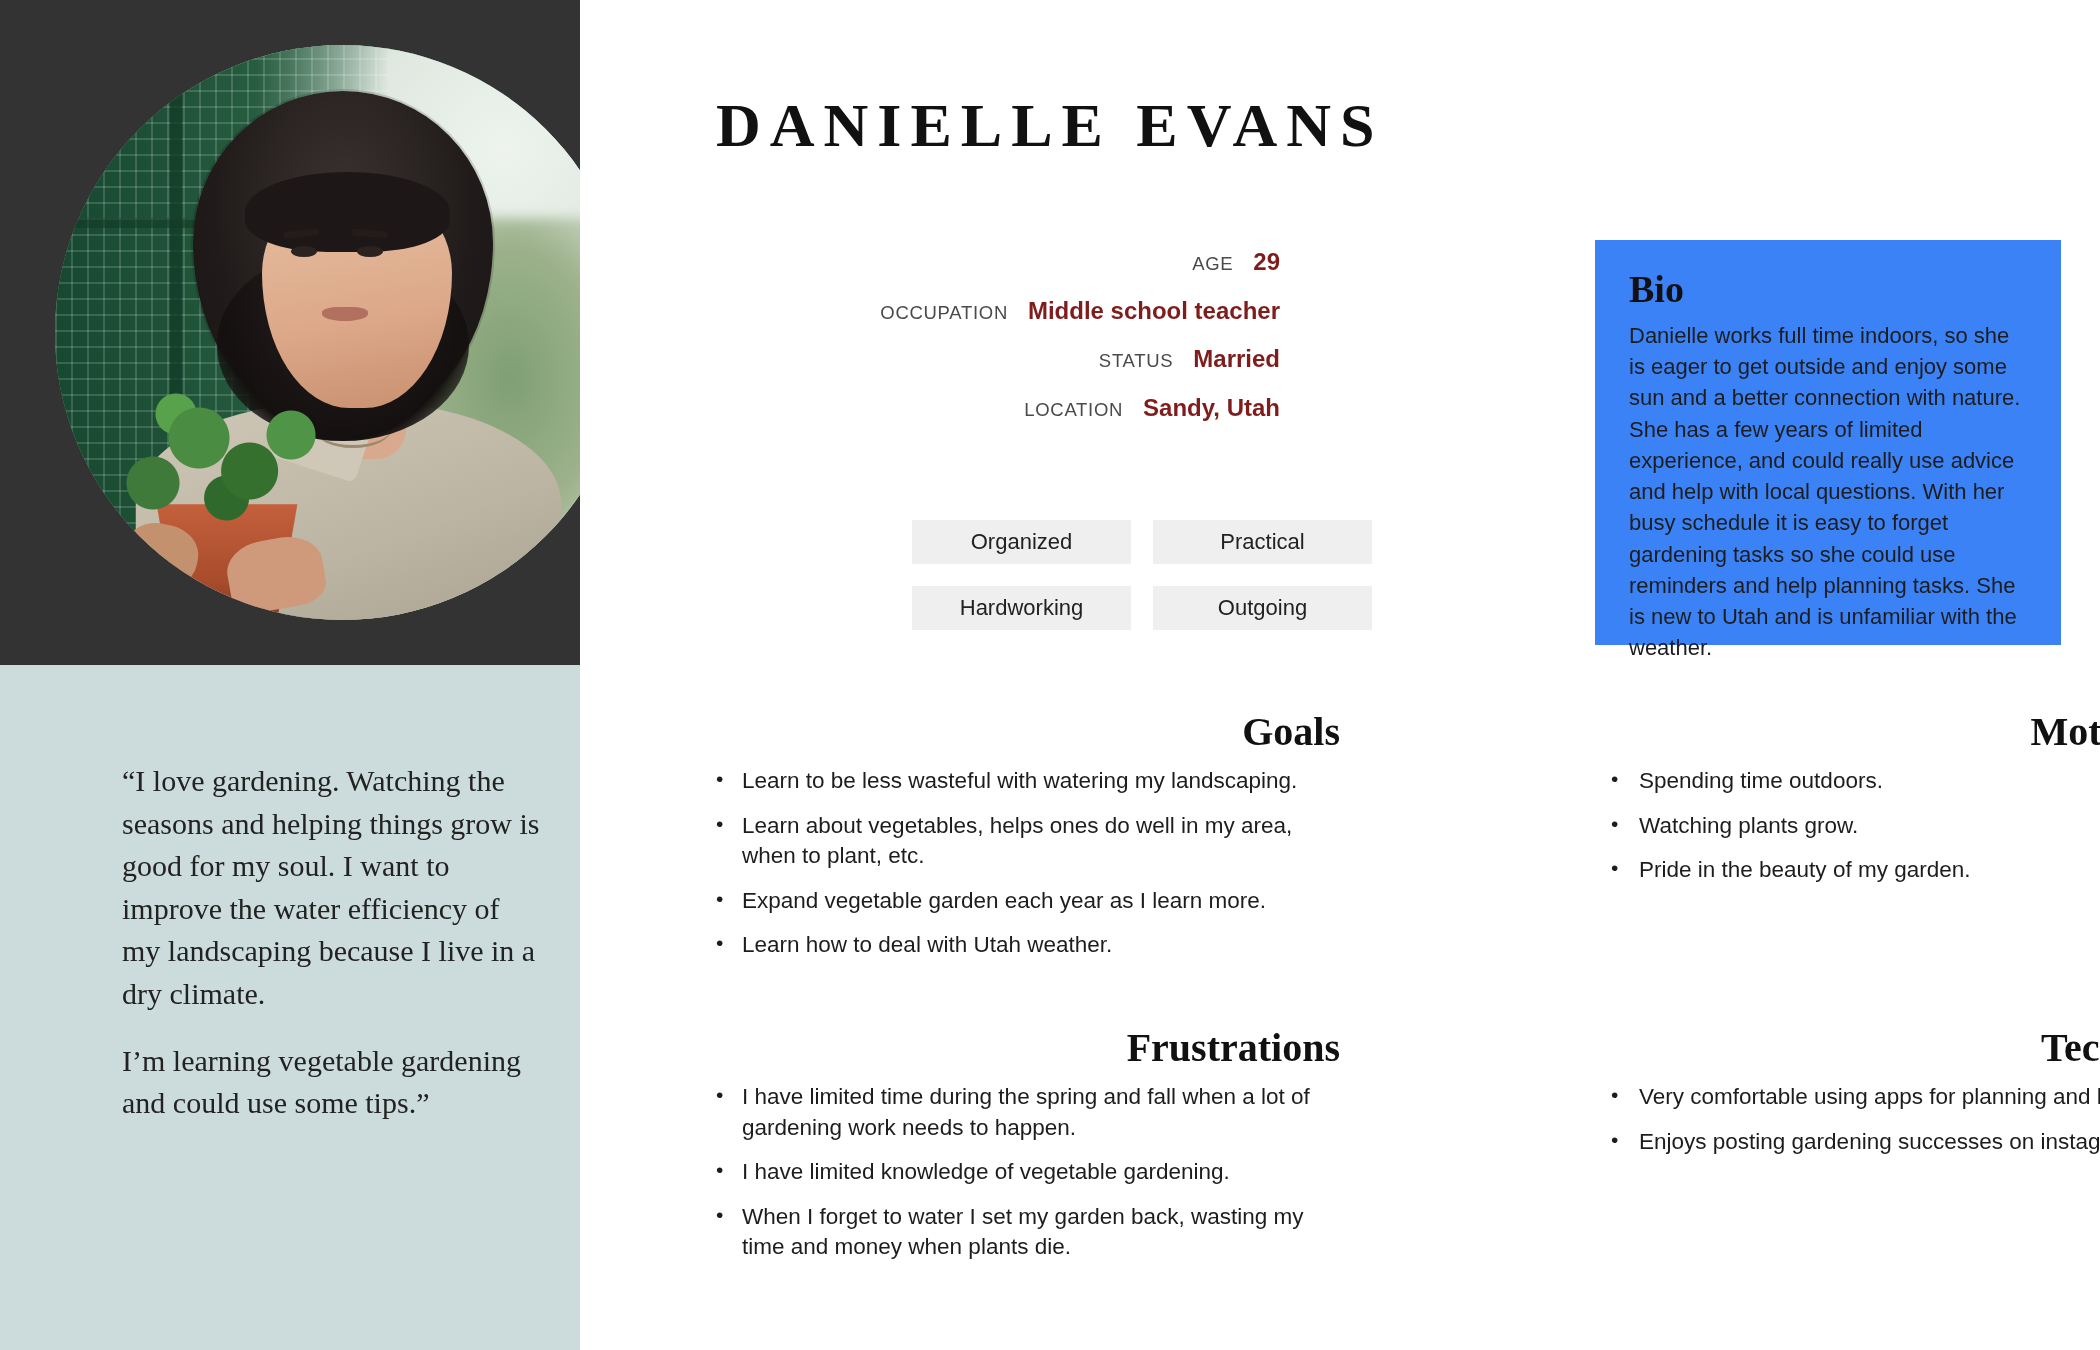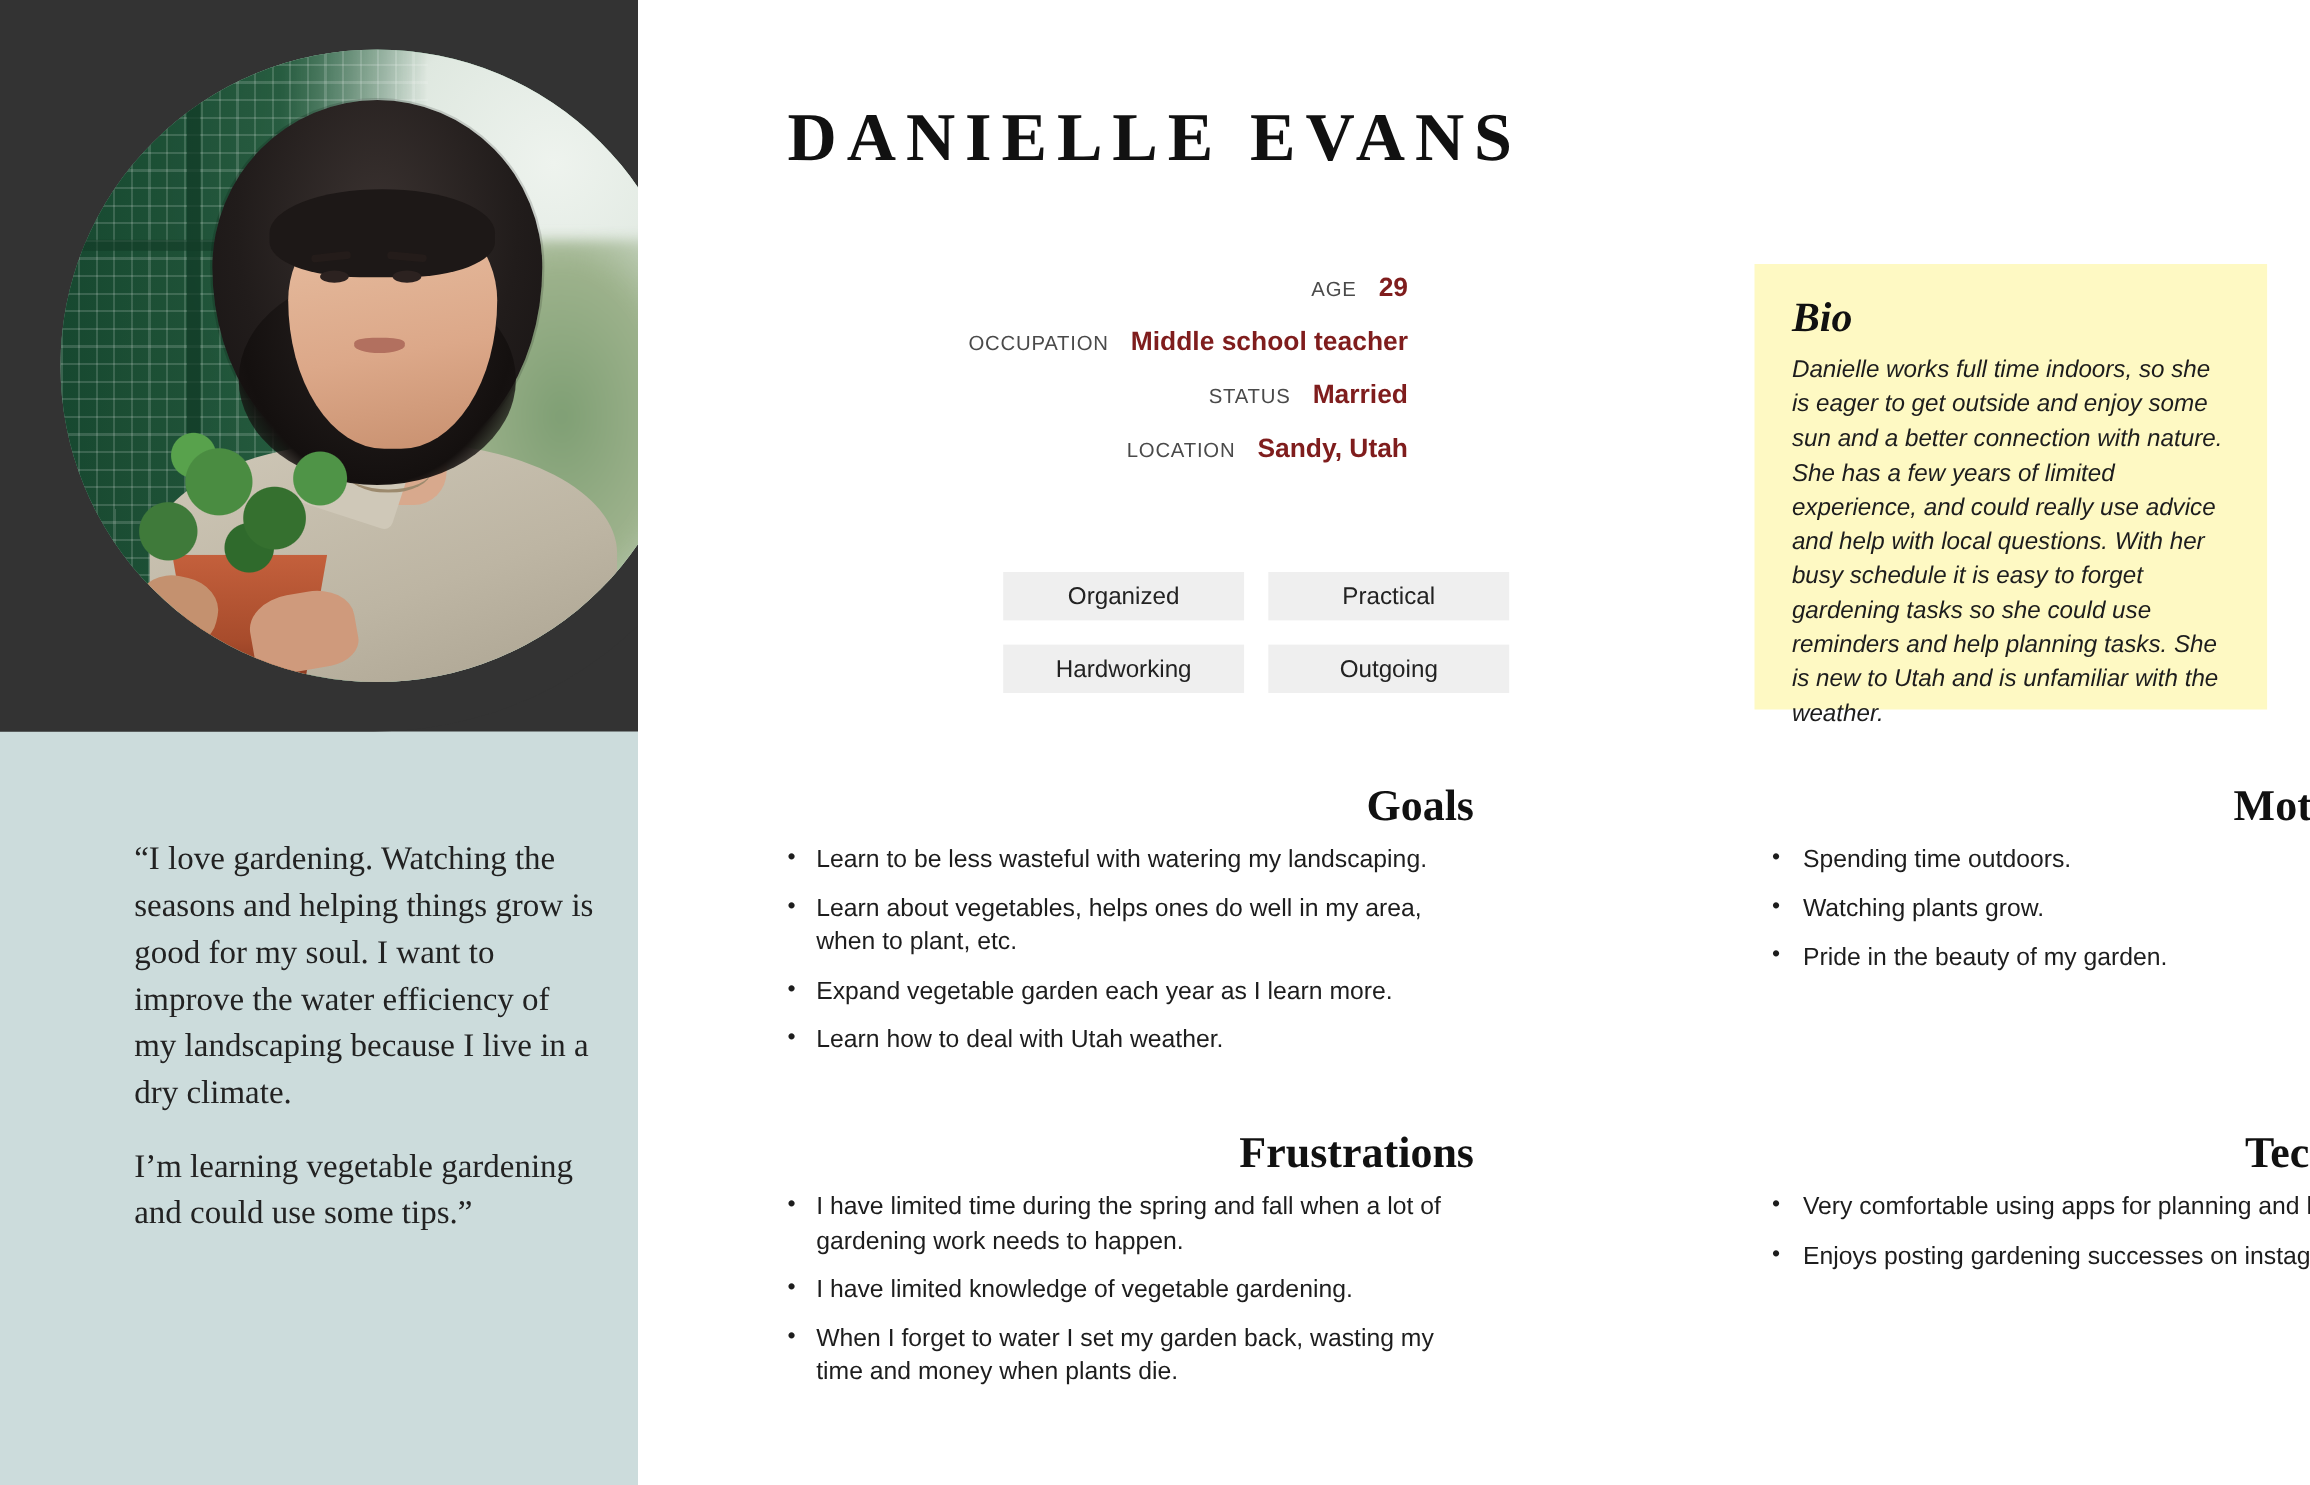--- a/index.html
+++ b/index.html
@@ -252,23 +252,22 @@
     justify-content: center;
   }
 
   
   .bio-box {
     position: absolute;
     left: 1015px;
     top: 240px;
     width: 466px;
     height: 405px;
-    background: #fef9c3;
+    background: #3b82f6;
     padding: 30px 34px 26px 34px;
-    font-style: italic;
   }
   .bio-title {
     font-family: "Liberation Serif", serif;
     font-weight: 700;
     font-size: 38px;
     color: #111111;
     margin: 0 0 12px 0;
     line-height: 1;
   }
   .bio-text {

